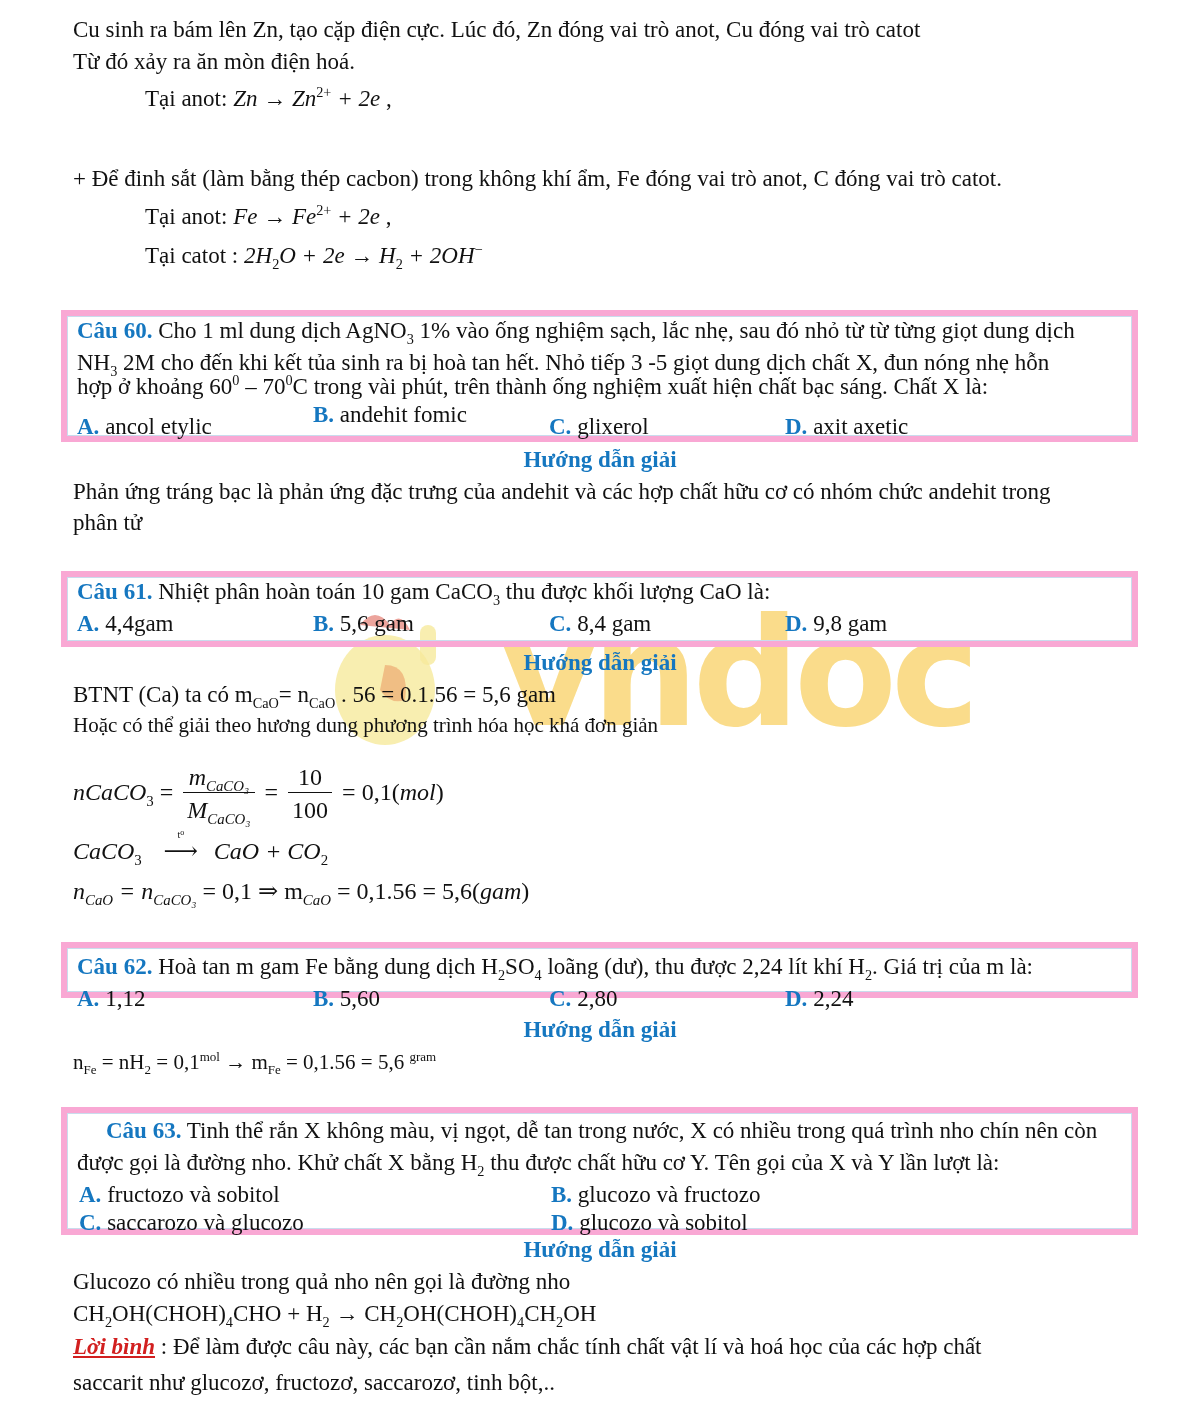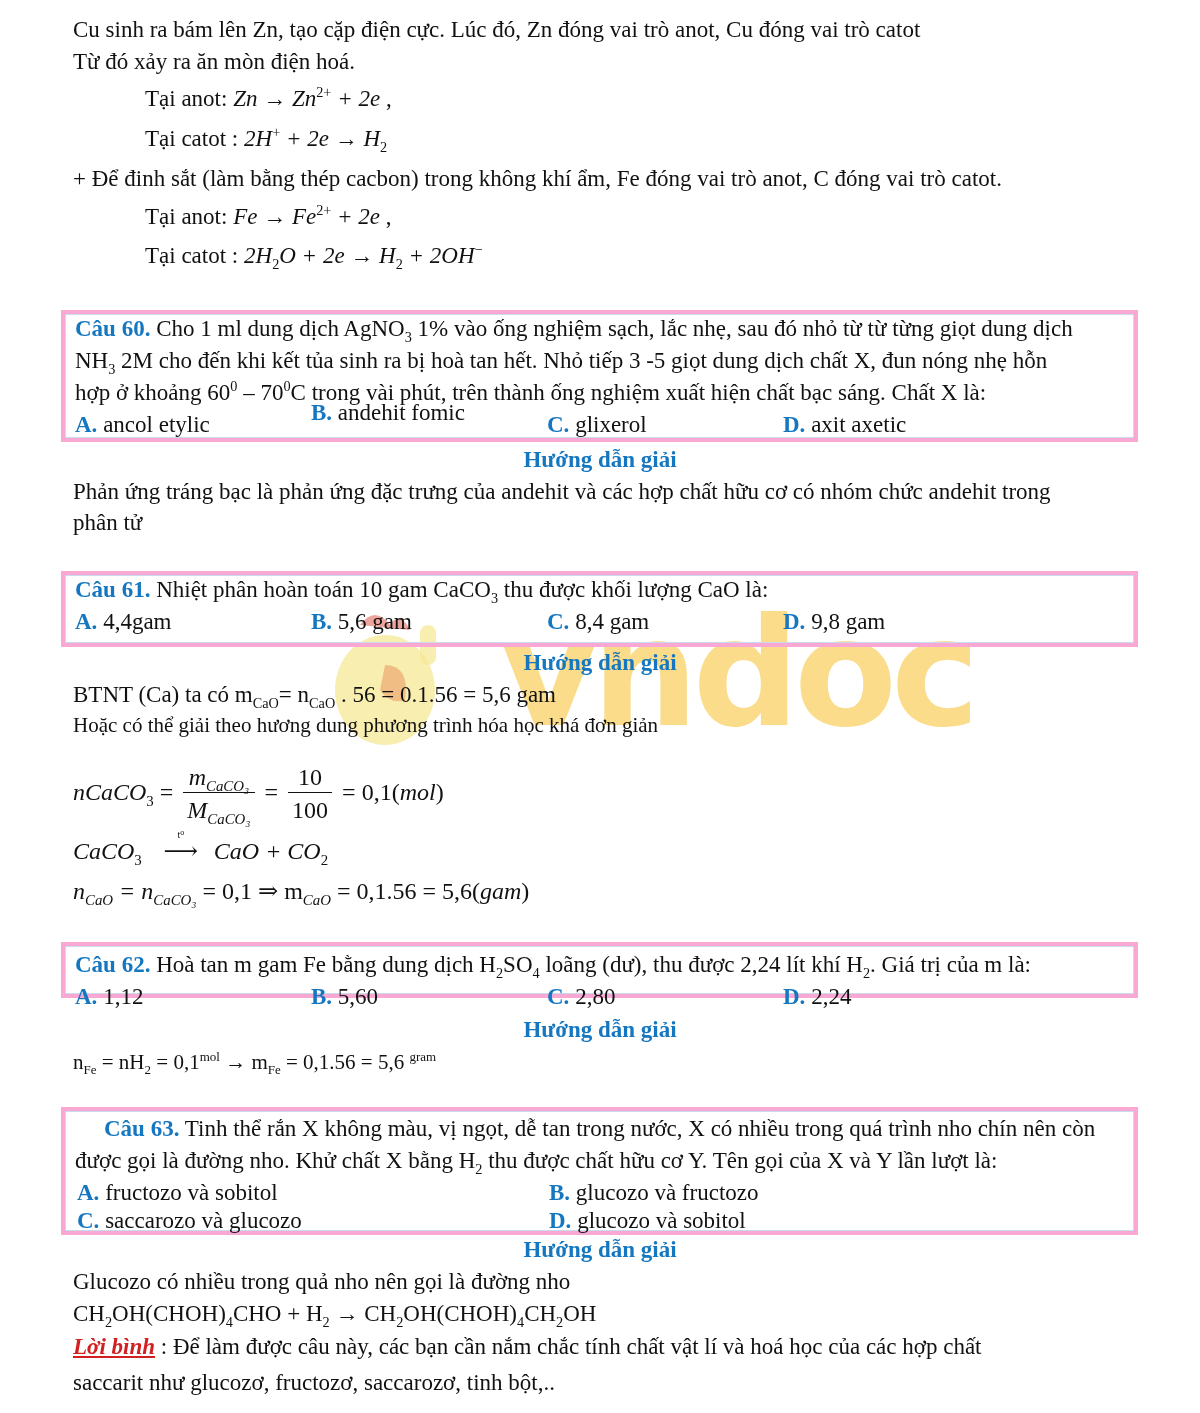--- a/index.html
+++ b/index.html
@@ -8,21 +8,21 @@
     font-family: "Liberation Serif", "DejaVu Serif", serif;
     color: #111; font-size: 23px;
   }
   .page { position: absolute; left: 0; top: 0; width: 1200px; height: 1413px; }
   .line { position: absolute; left: 73px; white-space: nowrap; line-height: 30px; }
   .ind { left: 145px; }
   .math { font-style: italic; }
   sub, sup { font-size: 0.62em; line-height: 0; }
   .qbox {
     position: absolute; left: 61px; width: 1077px;
-    border: 4px solid #f9a8d4; box-shadow: 0 0 0 1px #c9dced inset;
+    border: 6px solid #f9a8d4; box-shadow: 0 0 0 1px #c9dced inset;
     box-sizing: border-box;
   }
   .qline { position: absolute; left: 10px; white-space: nowrap; line-height: 30px; }
   .qnum { color: #1577c0; font-weight: bold; }
   .opt-label { color: #1577c0; font-weight: bold; }
   .opt { position: absolute; white-space: nowrap; line-height: 30px; }
   .guide {
     position: absolute; left: 0; width: 1200px; text-align: center;
     color: #1577c0; font-weight: bold; line-height: 30px;
   }
@@ -48,41 +48,38 @@
     </g>
     <text x="170" y="120" font-family="DejaVu Sans, sans-serif" font-weight="bold" font-size="150" fill="#f7c94a" opacity="0.85" letter-spacing="-6">vndoc</text>
   </svg>
 
   <div class="line" style="top:15px;">Cu sinh ra bám lên Zn, tạo cặp điện cực. Lúc đó, Zn đóng vai trò anot, Cu đóng vai trò catot</div>
   <div class="line" style="top:47px;">Từ đó xảy ra ăn mòn điện hoá.</div>
 
   <div class="line ind" style="top:84px;">
     <span>Tại anot: </span><span class="math">Zn → Zn</span><sup>2+</sup><span class="math"> + 2e</span><span> ,</span>
   </div>
-  <div class="line ind" style="top:124px;">
-    <span>Tại catot : </span><span class="math">2H</span><sup>+</sup><span class="math"> + 2e → H</span><sub>2</sub>
-  </div>
 
   <div class="line" style="top:164px;">+ Để đinh sắt (làm bằng thép cacbon) trong không khí ẩm, Fe đóng vai trò anot, C đóng vai trò catot.</div>
 
   <div class="line ind" style="top:202px;">
     <span>Tại anot: </span><span class="math">Fe → Fe</span><sup>2+</sup><span class="math"> + 2e</span><span> ,</span>
   </div>
   <div class="line ind" style="top:241px;">
     <span>Tại catot : </span><span class="math">2H</span><sub>2</sub><span class="math">O + 2e → H</span><sub>2</sub><span class="math"> + 2OH</span><sup>−</sup>
   </div>
 
   <div class="qbox" style="top:310px;height:132px;">
     <div class="qline" style="top:0px;">
       <span class="qnum">Câu 60.</span> <span>Cho 1 ml dung dịch AgNO</span><sub>3</sub><span> 1% vào ống nghiệm sạch, lắc nhẹ, sau đó nhỏ từ từ từng giọt dung dịch</span>
     </div>
     <div class="qline" style="top:32px;">
       <span>NH</span><sub>3</sub><span> 2M cho đến khi kết tủa sinh ra bị hoà tan hết. Nhỏ tiếp 3 -5 giọt dung dịch chất X, đun nóng nhẹ hỗn</span>
     </div>
-    <div class="qline" style="top:64px;">
+    <div class="qline" style="top:56px;">
       <span>hợp ở khoảng 60</span><sup>0</sup><span> – 70</span><sup>0</sup><span>C trong vài phút, trên thành ống nghiệm xuất hiện chất bạc sáng. Chất X là:</span>
     </div>
     <div class="opt" style="left:10px;top:96px;"><span class="opt-label">A.</span><span> ancol etylic</span></div>
     <div class="opt" style="left:246px;top:84px;"><span class="opt-label">B.</span><span> andehit fomic</span></div>
     <div class="opt" style="left:482px;top:96px;"><span class="opt-label">C.</span><span> glixerol</span></div>
     <div class="opt" style="left:718px;top:96px;"><span class="opt-label">D.</span><span> axit axetic</span></div>
   </div>
   <div class="guide" style="top:445px;">Hướng dẫn giải</div>
   <div class="line" style="top:477px;">Phản ứng tráng bạc là phản ứng đặc trưng của andehit và các hợp chất hữu cơ có nhóm chức andehit trong</div>
   <div class="line" style="top:508px;">phân tử</div>

